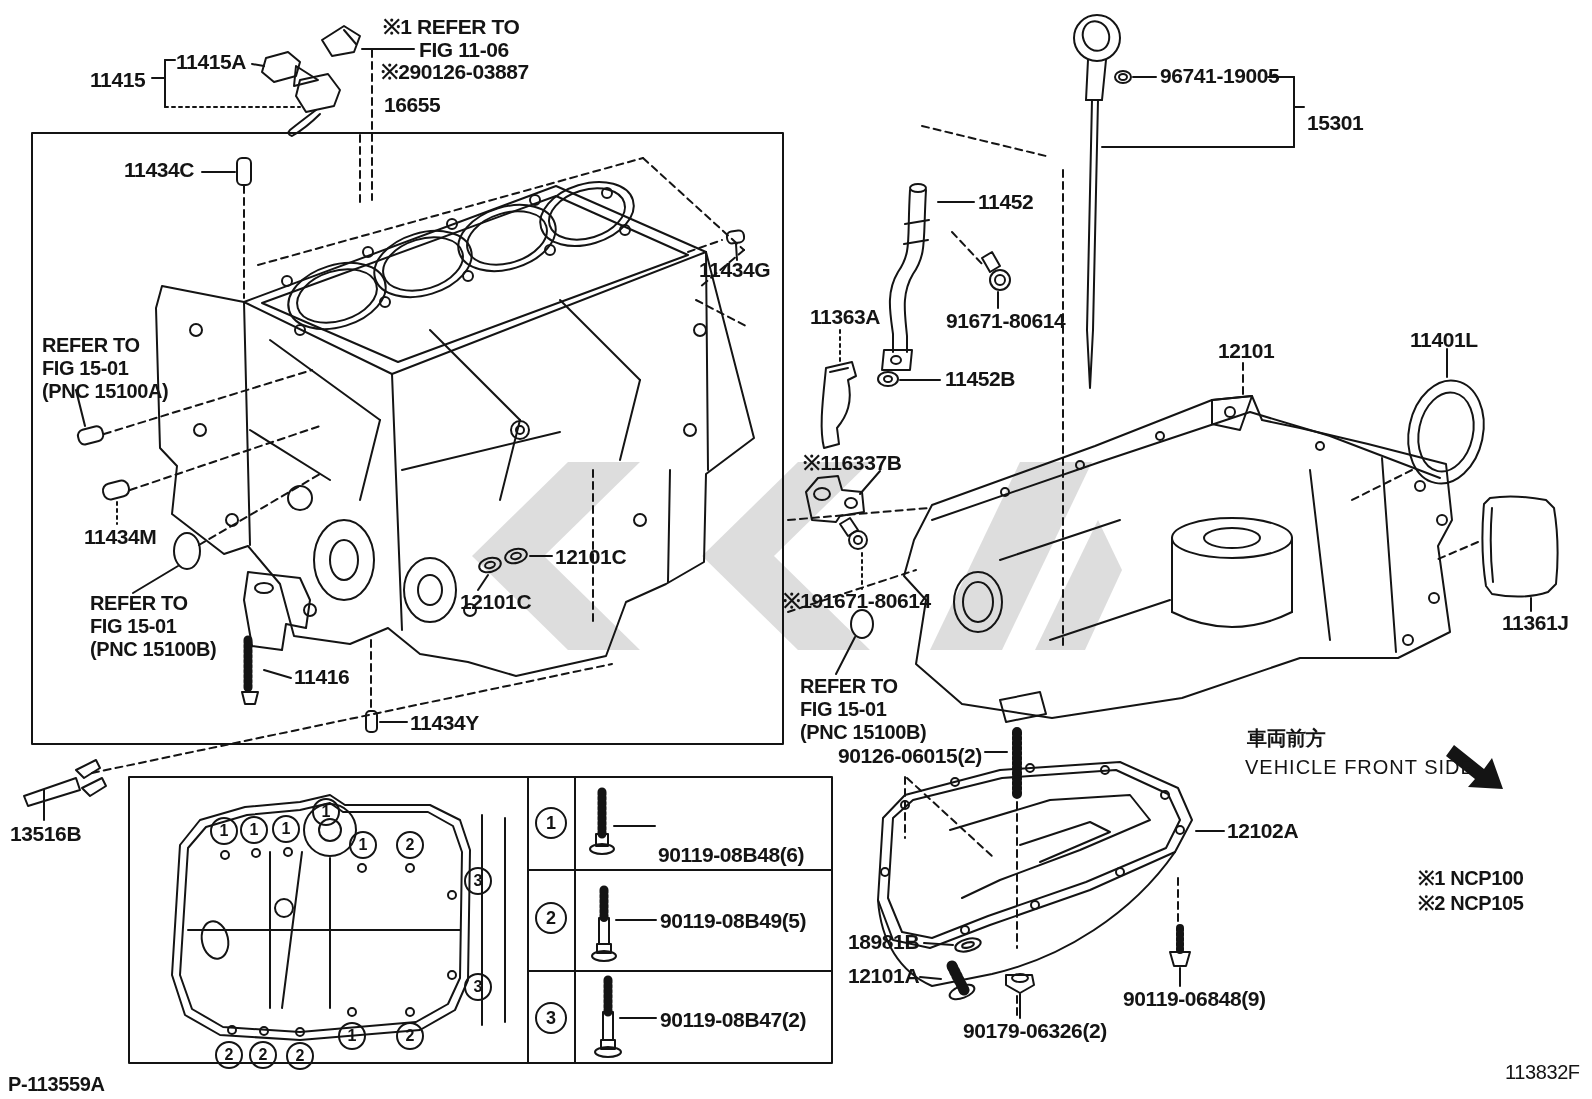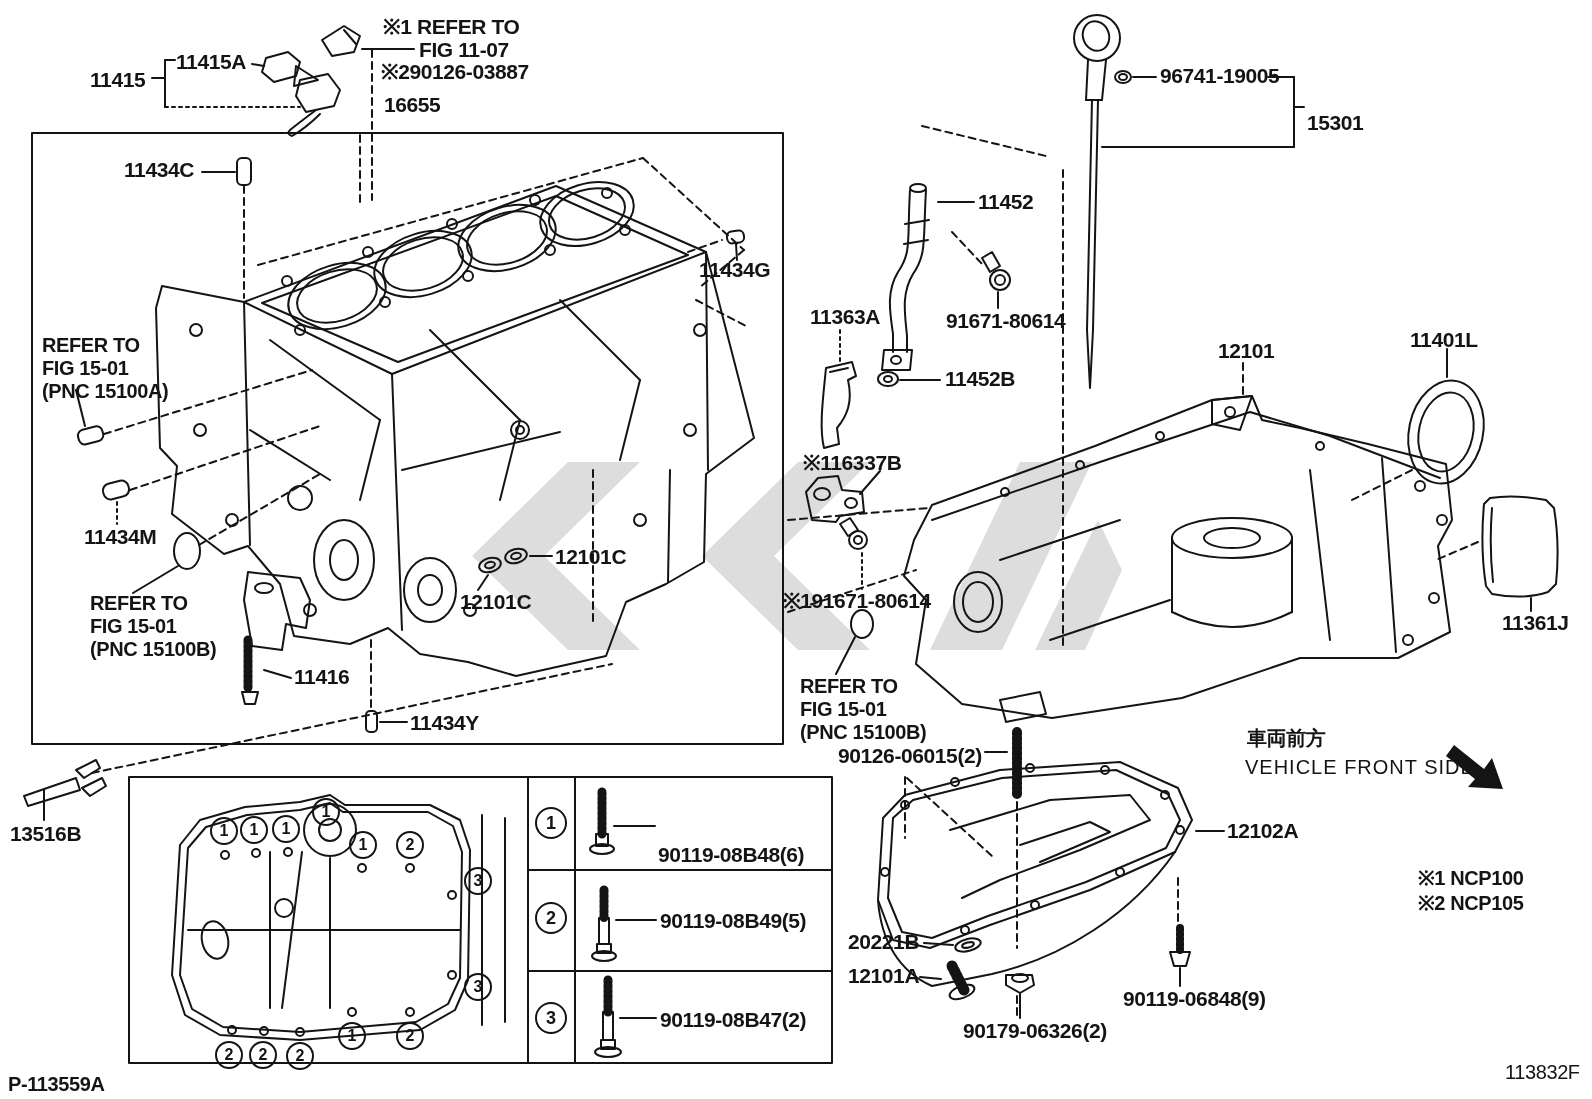--- a/index.html
+++ b/index.html
@@ -384,21 +384,21 @@
         <line x1="620" y1="1018" x2="656" y2="1018"></line>
       </g>
     </g>
 
     <polygon points="1454,745 1484,769 1492,758 1503,789 1468,787 1475,779 1446,756" fill="#141414" stroke="none"></polygon>
   </svg>
 
   <div class="lbl" style="left:90px;top:69px">11415</div>
   <div class="lbl" style="left:176px;top:51px">11415A</div>
   <div class="lbl" style="left:383px;top:16px">※1 REFER TO</div>
-  <div class="lbl" style="left:419px;top:39px">FIG 11-07</div>
+  <div class="lbl" style="left:419px;top:39px">FIG 11-06</div>
   <div class="lbl" style="left:381px;top:61px">※290126-03887</div>
   <div class="lbl" style="left:384px;top:94px">16655</div>
   <div class="lbl" style="left:124px;top:159px">11434C</div>
   <div class="lbl" style="left:699px;top:259px">11434G</div>
   <div class="lbl sm" style="left:42px;top:335px">REFER TO</div>
   <div class="lbl sm" style="left:42px;top:358px">FIG 15-01</div>
   <div class="lbl sm" style="left:42px;top:381px">(PNC 15100A)</div>
   <div class="lbl" style="left:84px;top:526px">11434M</div>
   <div class="lbl sm" style="left:90px;top:593px">REFER TO</div>
   <div class="lbl sm" style="left:90px;top:616px">FIG 15-01</div>
@@ -417,21 +417,21 @@
   <div class="lbl" style="left:1160px;top:65px">96741-19005</div>
   <div class="lbl" style="left:1307px;top:112px">15301</div>
   <div class="lbl" style="left:1218px;top:340px">12101</div>
   <div class="lbl" style="left:1410px;top:329px">11401L</div>
   <div class="lbl" style="left:1502px;top:612px">11361J</div>
   <div class="lbl sm" style="left:800px;top:676px">REFER TO</div>
   <div class="lbl sm" style="left:800px;top:699px">FIG 15-01</div>
   <div class="lbl sm" style="left:800px;top:722px">(PNC 15100B)</div>
   <div class="lbl" style="left:838px;top:745px">90126-06015(2)</div>
   <div class="lbl" style="left:1227px;top:820px">12102A</div>
-  <div class="lbl" style="left:848px;top:931px">20221B</div>
+  <div class="lbl" style="left:848px;top:931px">18981B</div>
   <div class="lbl" style="left:848px;top:965px">12101A</div>
   <div class="lbl" style="left:1123px;top:988px">90119-06848(9)</div>
   <div class="lbl" style="left:963px;top:1020px">90179-06326(2)</div>
 
   <div class="lbl" style="left:658px;top:844px">90119-08B48(6)</div>
   <div class="lbl" style="left:660px;top:910px">90119-08B49(5)</div>
   <div class="lbl" style="left:660px;top:1009px">90119-08B47(2)</div>
   <div class="marker-lg" style="left:535px;top:807px">1</div>
   <div class="marker-lg" style="left:535px;top:902px">2</div>
   <div class="marker-lg" style="left:535px;top:1002px">3</div>

